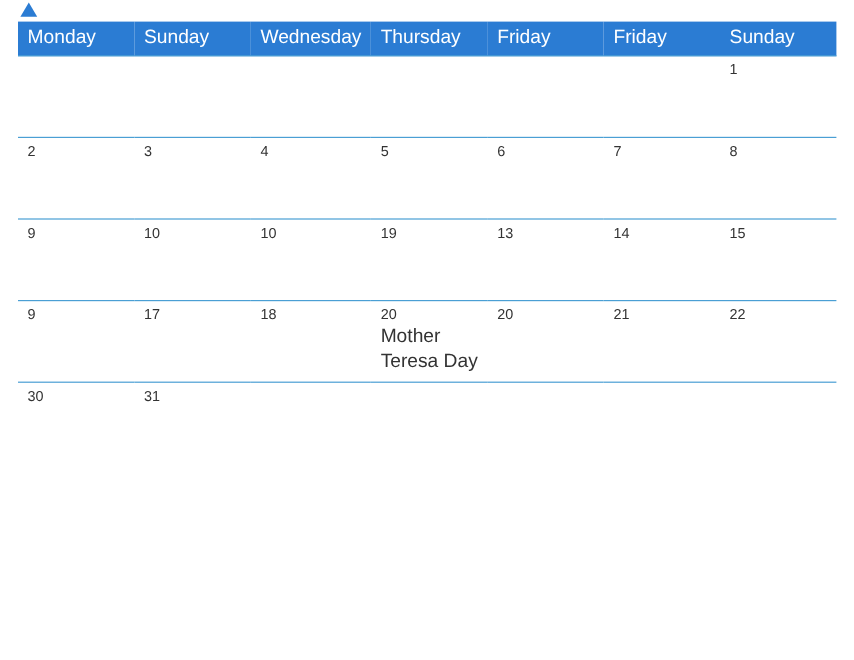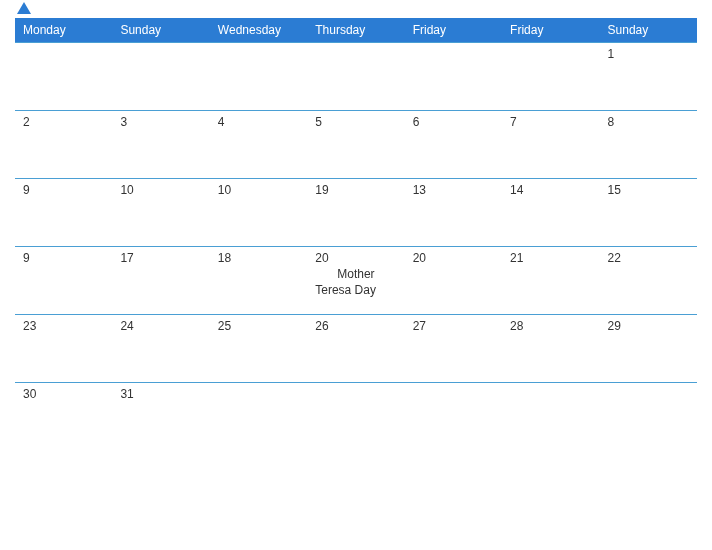--- a/index.html
+++ b/index.html
@@ -59,21 +59,21 @@
       font-size: 14px;
       color: #333;
     }
     .calendar-grid {
       width: 100%;
       border-collapse: collapse;
     }
     .calendar-grid thead tr th {
       background: #2b7cd3;
       color: #fff;
-      font-size: 12px;
+      font-size: 16px;
       font-weight: normal;
       text-align: left;
       padding: 5px 8px;
       border: none;
     }
     .calendar-grid tbody tr td {
       width: calc(100% / 7);
       vertical-align: top;
       padding: 4px 8px 4px 8px;
       height: 68px;
@@ -85,24 +85,23 @@
     .calendar-grid tbody tr td.empty {
       background: #fff;
     }
     .day-number {
       font-size: 12px;
       color: #333;
       display: block;
       margin-bottom: 2px;
     }
     .event-text {
-      font-size: 12px;
+      font-size: 16px;
       color: #333;
       line-height: 1.3;
-      margin-left: 22px;
     }
     .logo-row {
       display: flex;
       align-items: center;
     }
     .logo-text-block {
       display: flex;
       flex-direction: column;
       line-height: 1.1;
     }
@@ -231,43 +230,20 @@
           </td>
           <td>
             <span class="day-number">21</span>
           </td>
           <td>
             <span class="day-number">22</span>
           </td>
         </tr>
         <tr>
           <td>
-            <span class="day-number">23</span>
-          </td>
-          <td>
-            <span class="day-number">24</span>
-          </td>
-          <td>
-            <span class="day-number">25</span>
-          </td>
-          <td>
-            <span class="day-number">26</span>
-          </td>
-          <td>
-            <span class="day-number">27</span>
-          </td>
-          <td>
-            <span class="day-number">28</span>
-          </td>
-          <td>
-            <span class="day-number">29</span>
-          </td>
-        </tr>
-        <tr>
-          <td>
             <span class="day-number">30</span>
           </td>
           <td>
             <span class="day-number">31</span>
           </td>
           <td class="empty"></td>
           <td class="empty"></td>
           <td class="empty"></td>
           <td class="empty"></td>
           <td class="empty"></td>

